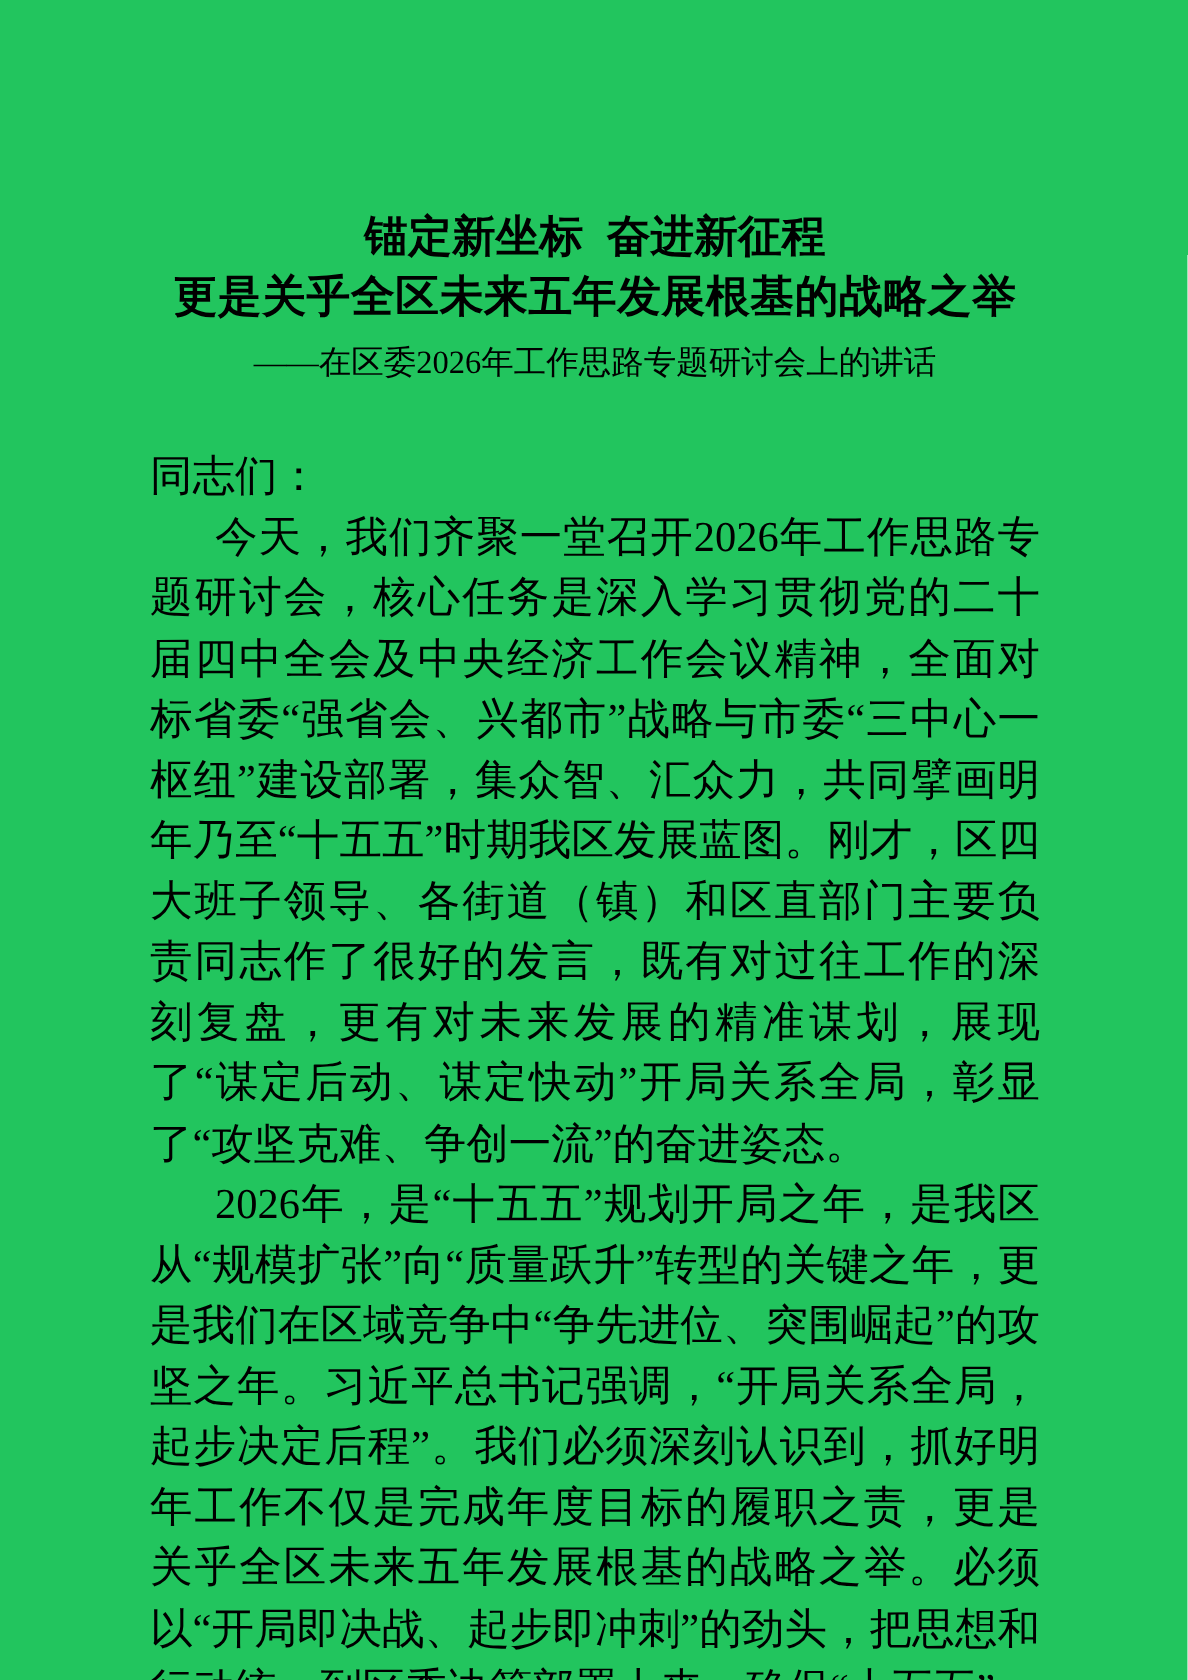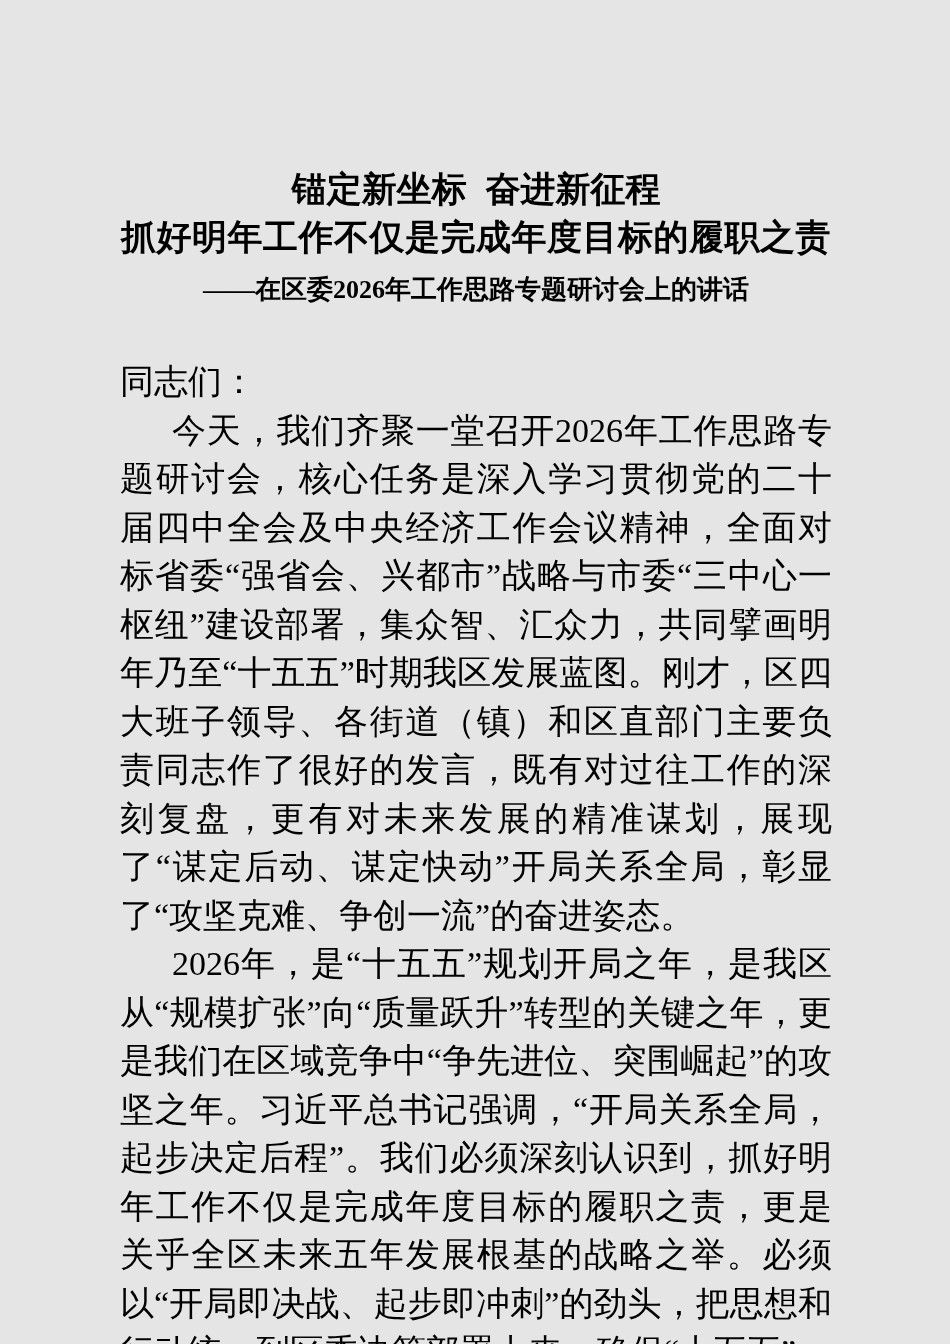--- a/index.html
+++ b/index.html
@@ -5,21 +5,21 @@
   html, body {
     margin: 0;
     padding: 0;
     background: #ffffff;
   }
   .page {
     position: relative;
     width: 950px;
     height: 1344px;
     margin: 0 auto;
-    background: #e5e5e5;
+    background: #22c55e;
     box-sizing: border-box;
     padding: 166px 118px 0 120px;
     color: #000000;
     font-family: "Liberation Serif", "DejaVu Serif", serif;
     overflow: hidden;
   }
   .doc-title {
     margin: 0;
     font-size: 35px;
     line-height: 48px;
@@ -29,21 +29,21 @@
     white-space: nowrap;
   }
   .doc-title.second {
     word-spacing: 0;
     letter-spacing: 0.5px;
   }
   .doc-subtitle {
     margin: 13px 0 0 0;
     font-size: 26px;
     line-height: 30px;
-    font-weight: bold;
+    font-weight: normal;
     text-align: center;
     white-space: nowrap;
   }
   .doc-body {
     margin-top: 53px;
     font-size: 34px;
     line-height: 48.5px;
     text-align: justify;
     text-justify: inter-character;
   }
@@ -54,21 +54,21 @@
     text-indent: 52px;
   }
 </style>
 </head>
 <body>
 
 <div class="page">
 
   <h1 class="doc-title">锚定新坐标 奋进新征程</h1>
 
-  <h1 class="doc-title second">抓好明年工作不仅是完成年度目标的履职之责</h1>
+  <h1 class="doc-title second">更是关乎全区未来五年发展根基的战略之举</h1>
 
   <div class="doc-subtitle">——在区委2026年工作思路专题研讨会上的讲话</div>
 
   <div class="doc-body">
 
     <p class="salutation">同志们：</p>
 
     <p class="para-indent">今天，我们齐聚一堂召开2026年工作思路专题研讨会，核心任务是深入学习贯彻党的二十届四中全会及中央经济工作会议精神，全面对标省委“强省会、兴都市”战略与市委“三中心一枢纽”建设部署，集众智、汇众力，共同擘画明年乃至“十五五”时期我区发展蓝图。刚才，区四大班子领导、各街道（镇）和区直部门主要负责同志作了很好的发言，既有对过往工作的深刻复盘，更有对未来发展的精准谋划，展现了“谋定后动、谋定快动”开局关系全局，彰显了“攻坚克难、争创一流”的奋进姿态。</p>
 
     <p class="para-indent">2026年，是“十五五”规划开局之年，是我区从“规模扩张”向“质量跃升”转型的关键之年，更是我们在区域竞争中“争先进位、突围崛起”的攻坚之年。习近平总书记强调，“开局关系全局，起步决定后程”。我们必须深刻认识到，抓好明年工作不仅是完成年度目标的履职之责，更是关乎全区未来五年发展根基的战略之举。必须以“开局即决战、起步即冲刺”的劲头，把思想和行动统一到区委决策部署上来，确保“十五五”</p>

